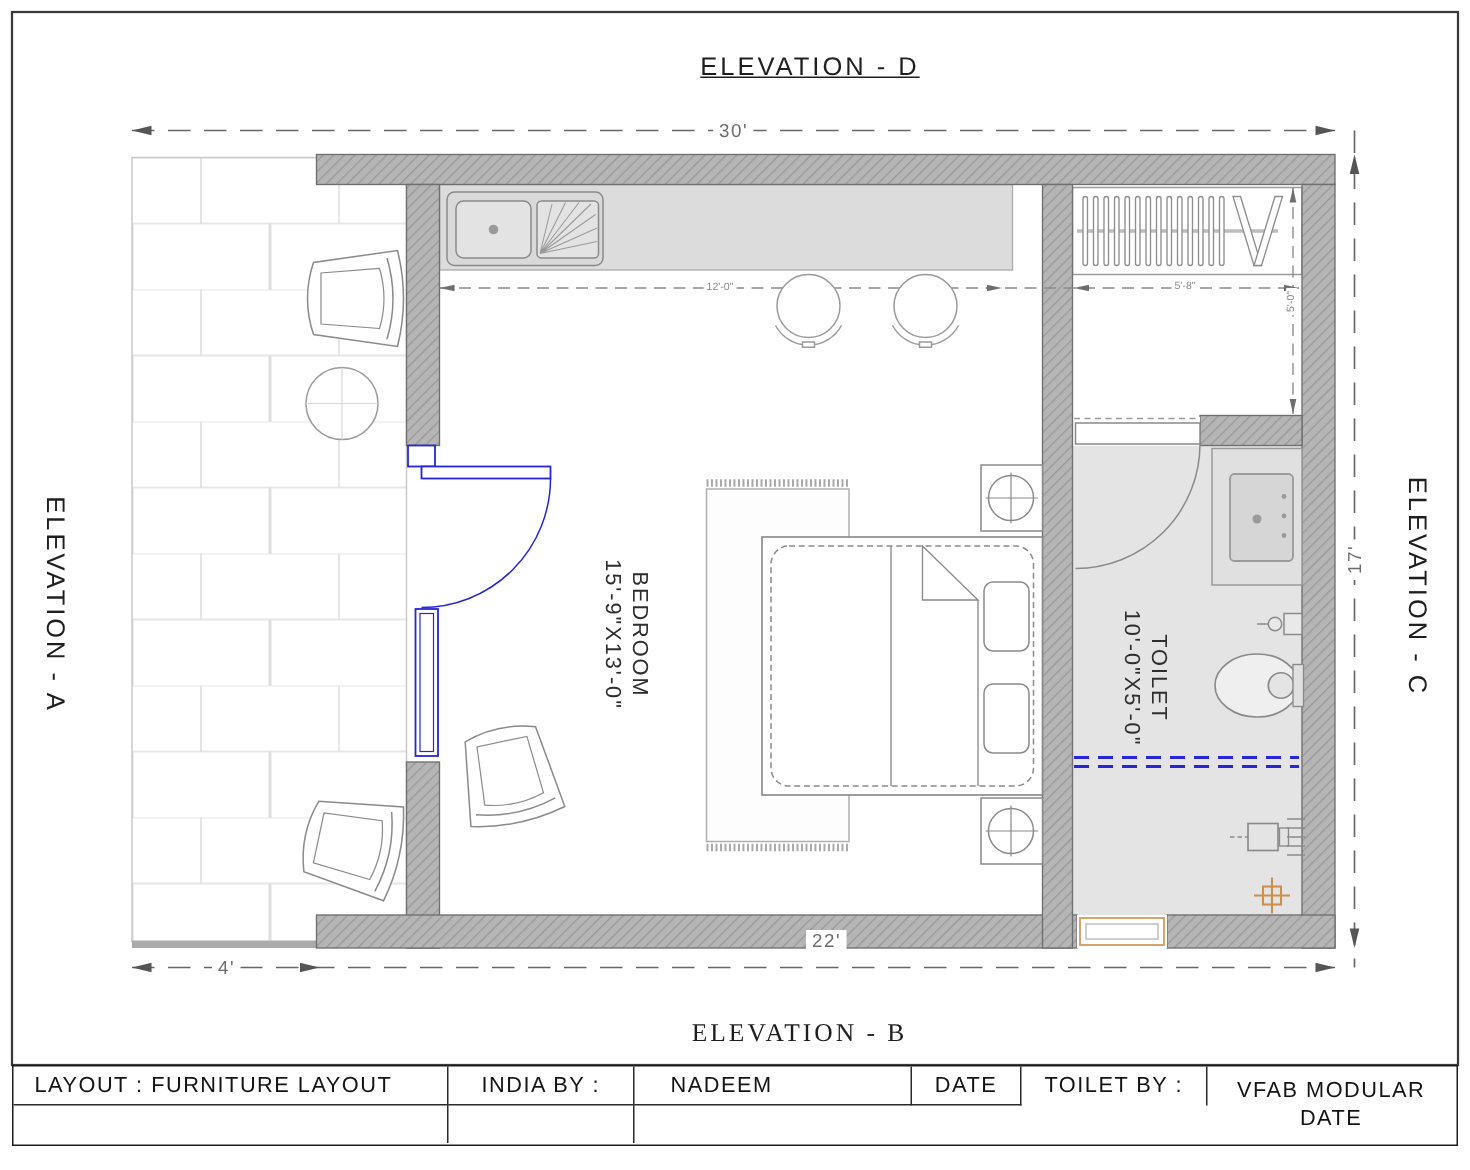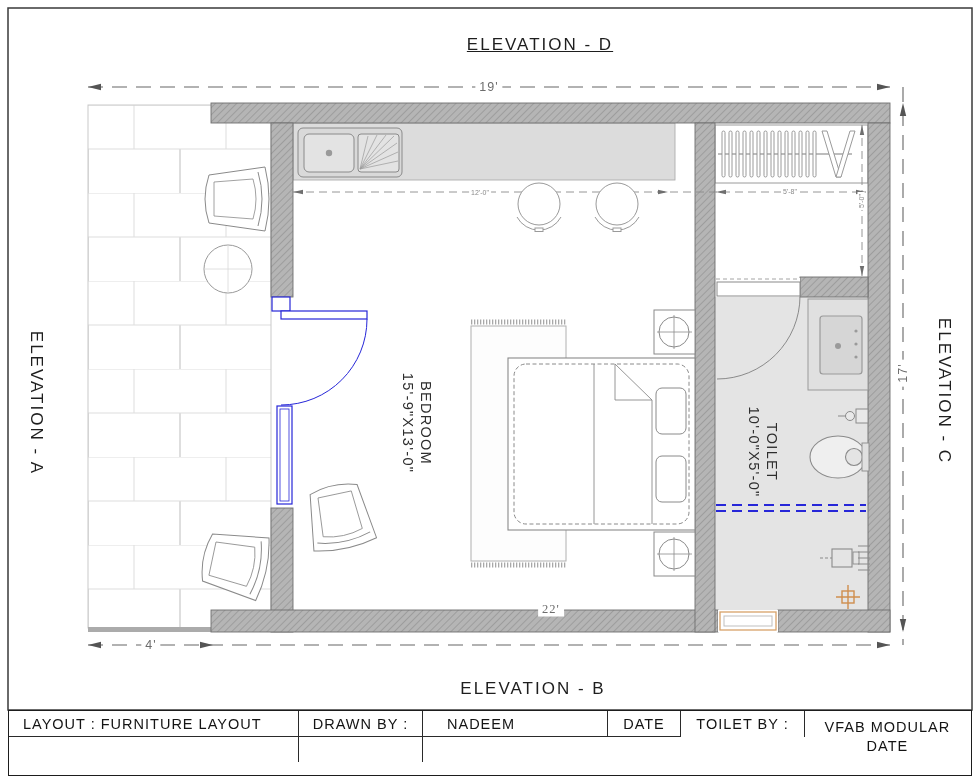--- a/index.html
+++ b/index.html
@@ -11,21 +11,21 @@
   .lbl.rot90{transform:translate(-50%,-50%) rotate(90deg);}
   .dim{position:absolute;transform:translate(-50%,-50%);background:#fff;
        padding:0 4px;color:#6d6d6d;font-size:12.5px;letter-spacing:1px;white-space:nowrap;}
   .dim.rotm90{transform:translate(-50%,-50%) rotate(-90deg);}
   .dim.tiny{font-size:7px;padding:0 2px;letter-spacing:0;color:#8a8a8a;}
   .dim.tiny.rotm90{transform:translate(-50%,-50%) rotate(-90deg);}
   .room-label{position:absolute;transform:translate(-50%,-50%) rotate(90deg);
        text-align:center;color:#2d2d2d;font-size:14.5px;letter-spacing:1.3px;
        line-height:18px;white-space:nowrap;}
   
-  .tb{position:absolute;left:8px;top:710px;width:964px;height:66px;
+  .tb{position:absolute;left:8px;top:710px;width:964px;height:54px;
       display:grid;box-sizing:border-box;border:1.6px solid #1d1d1d;
       grid-template-columns:290px 124px 185px 73px 124px 164.8px;
       grid-template-rows:26px 25.4px;background:#fff;color:#141414;}
   .tb-cell{box-sizing:border-box;border-right:1.2px solid #2a2a2a;
       border-bottom:1.2px solid #2a2a2a;display:flex;align-items:center;
       font-size:14.5px;letter-spacing:1px;white-space:nowrap;overflow:hidden;}
   .tb-cell.row2{border-bottom:none;}
   .tb-cell.center{justify-content:center;}
   .tb-cell.padl{padding-left:14px;}
   .tb-cell.padl2{padding-left:24px;}
@@ -238,44 +238,44 @@
       <polygon points="88,645 101,641.8 101,648.2"></polygon>
       <polygon points="213,645 200,641.8 200,648.2"></polygon>
       <polygon points="890,645 877,641.8 877,648.2"></polygon>
       <polygon points="903,103 899.8,116 906.2,116"></polygon>
       <polygon points="903,632 899.8,619 906.2,619"></polygon>
     </g>
   </g>
 </svg>
 
 <div class="lbl" style="left:540px;top:45px;text-decoration:underline;">ELEVATION - D</div>
-<div class="lbl" style="left:533px;top:689px;">ELEVATION - B</div>
+<div class="lbl" style="left:533px;top:689px;font-family:Liberation Serif, serif;">ELEVATION - B</div>
 <div class="lbl rot90" style="left:36px;top:403px;">ELEVATION - A</div>
 <div class="lbl rot90" style="left:944px;top:391px;">ELEVATION - C</div>
 
-<div class="dim" style="left:489px;top:87px;">19'</div>
+<div class="dim" style="left:489px;top:87px;">30'</div>
 <div class="dim" style="left:151px;top:645px;">4'</div>
-<div class="dim" style="left:551px;top:609px;font-family:Liberation Serif, serif;">22'</div>
+<div class="dim" style="left:551px;top:627px;">22'</div>
 <div class="dim rotm90" style="left:903px;top:373px;">17'</div>
 <div class="dim tiny" style="left:480px;top:192px;">12'-0"</div>
 <div class="dim tiny" style="left:790px;top:191px;">5'-8"</div>
 <div class="dim tiny rotm90" style="left:861px;top:201px;">5'-0"</div>
 
 <div class="room-label" style="left:417px;top:423px;">
   <div>BEDROOM</div>
   <div>15'-9"X13'-0"</div>
 </div>
 <div class="room-label" style="left:763px;top:452px;">
   <div>TOILET</div>
   <div>10'-0"X5'-0"</div>
 </div>
 
 <div class="tb">
   <div class="tb-cell padl">LAYOUT : FURNITURE LAYOUT</div>
-  <div class="tb-cell center">DRAWN BY :</div>
+  <div class="tb-cell center">INDIA BY :</div>
   <div class="tb-cell padl2">NADEEM</div>
   <div class="tb-cell center">DATE</div>
   <div class="tb-cell tb-company">
     <div>VFAB MODULAR</div>
     <div>DATE</div>
   </div>
   <div class="tb-cell center row2">TOILET BY :</div>
   <div class="tb-cell row2"></div>
   <div class="tb-cell row2"></div>
 </div>

